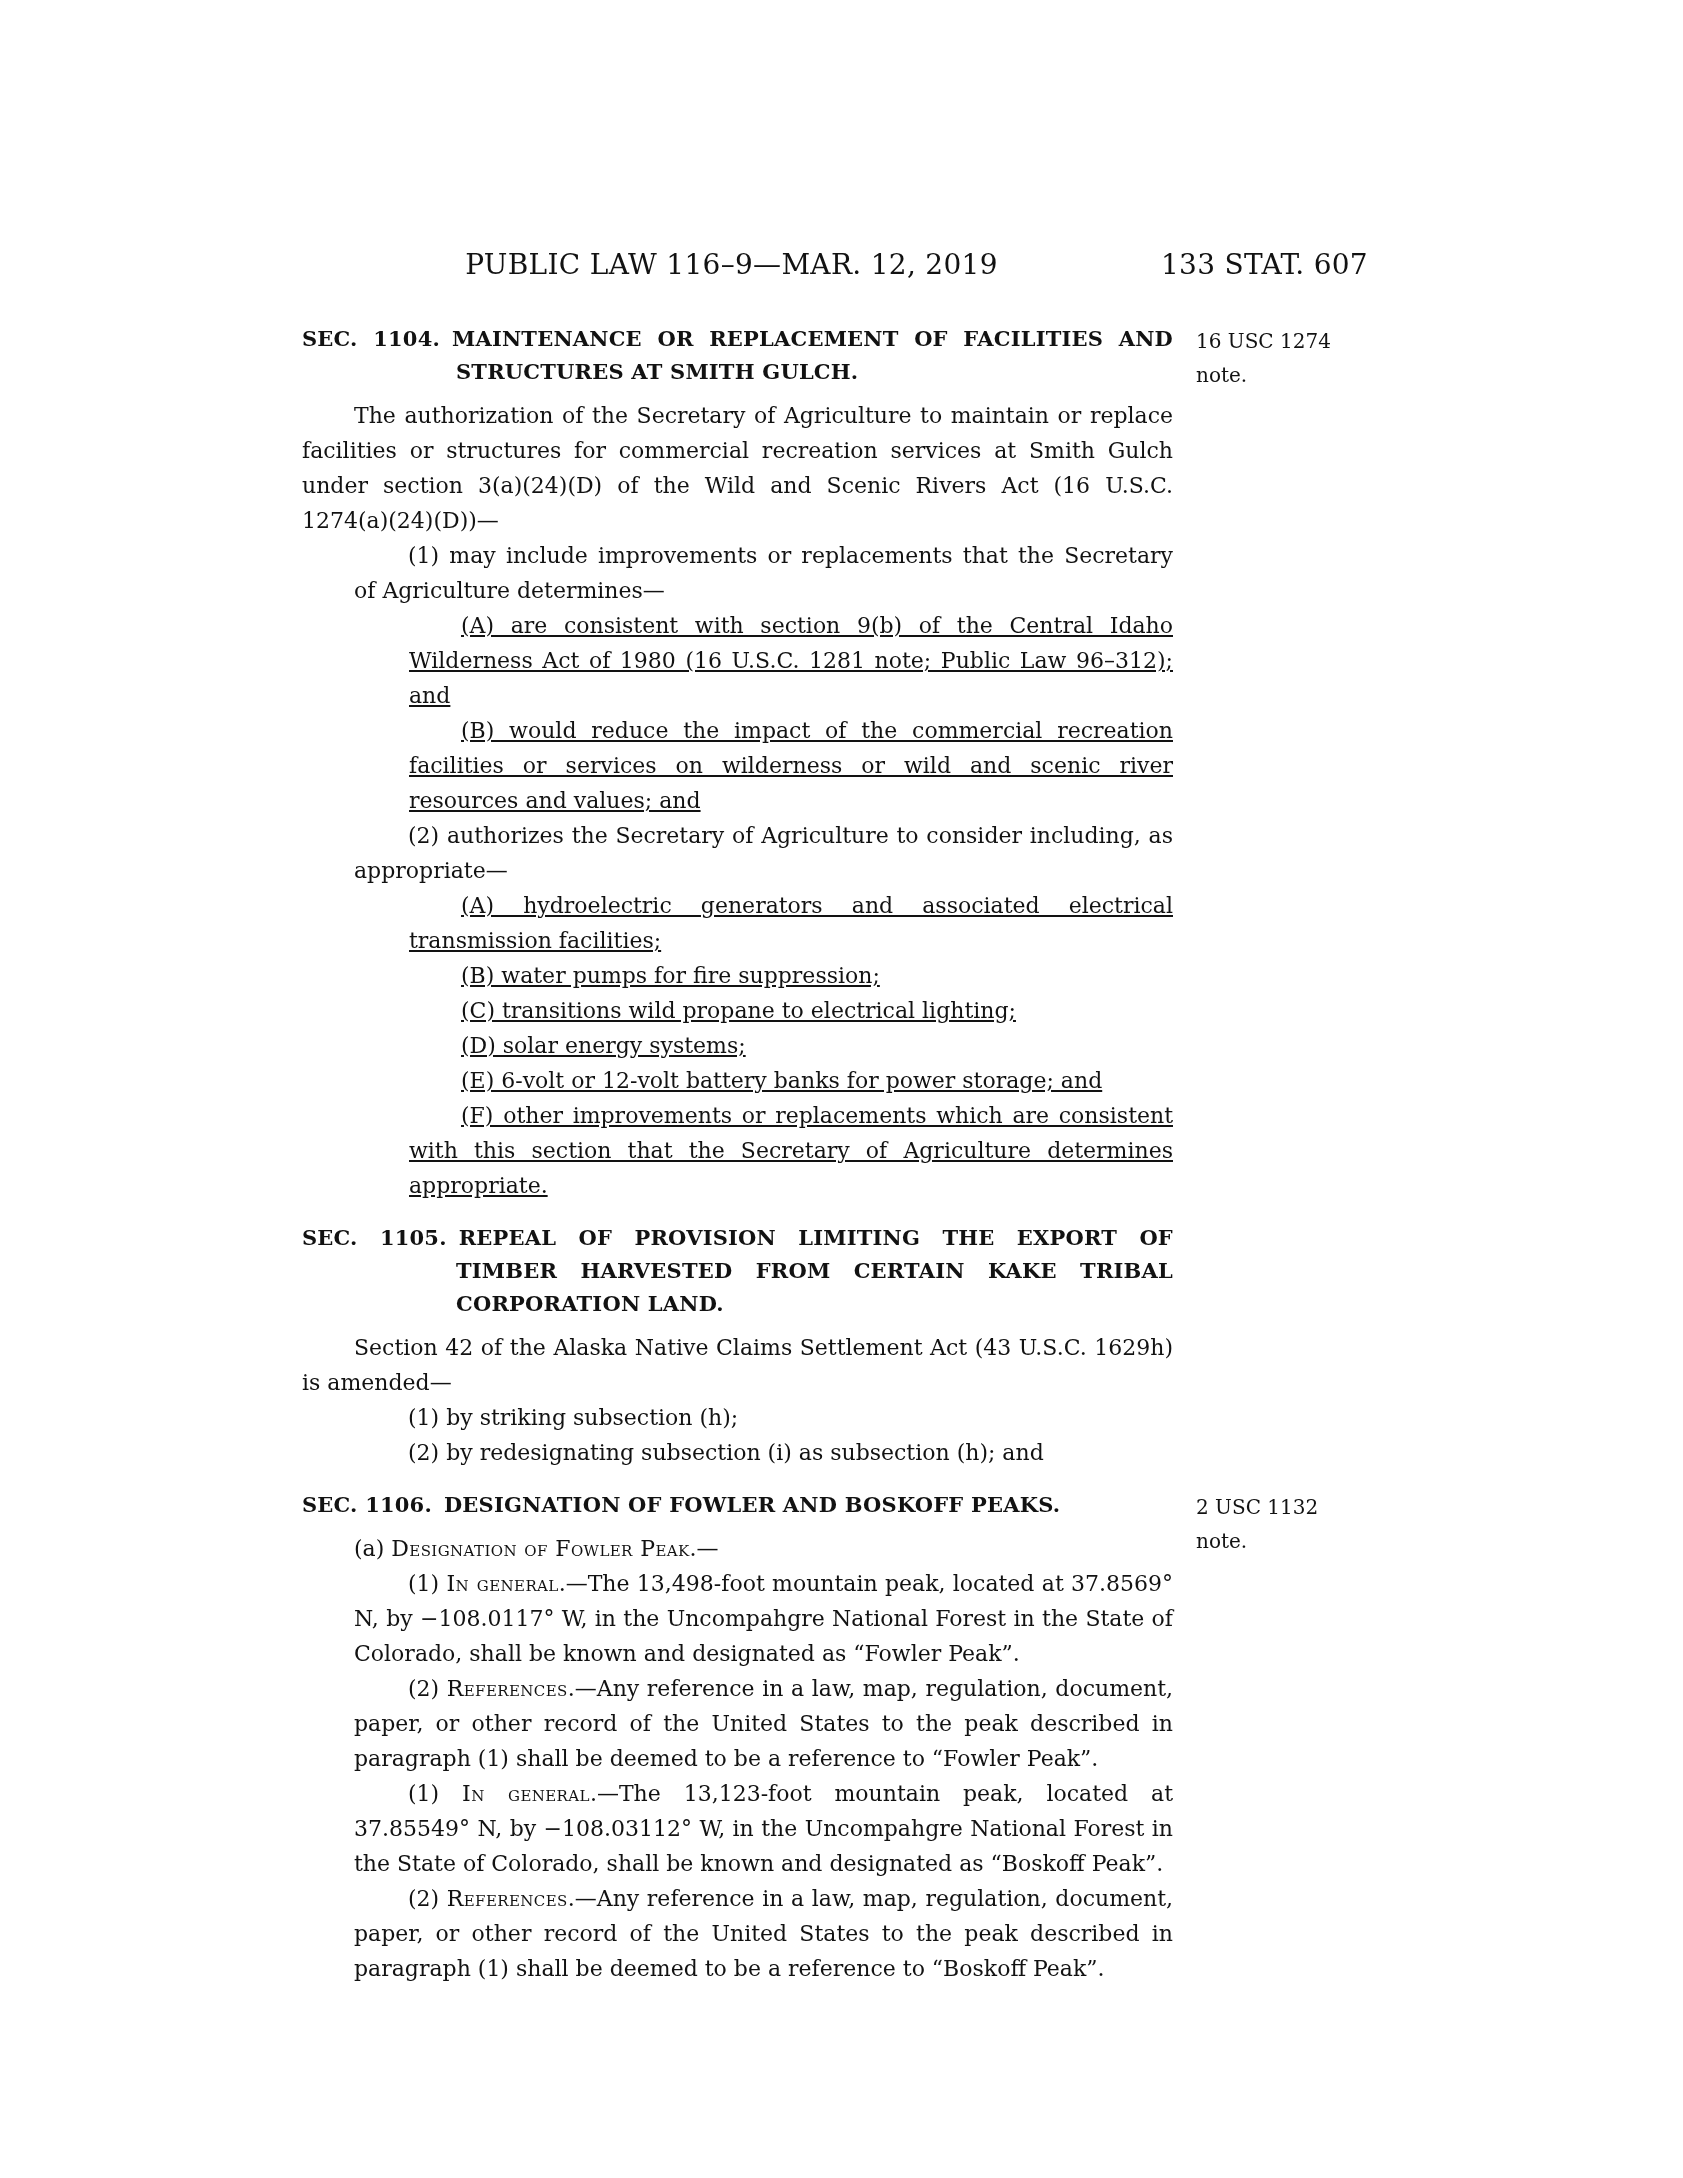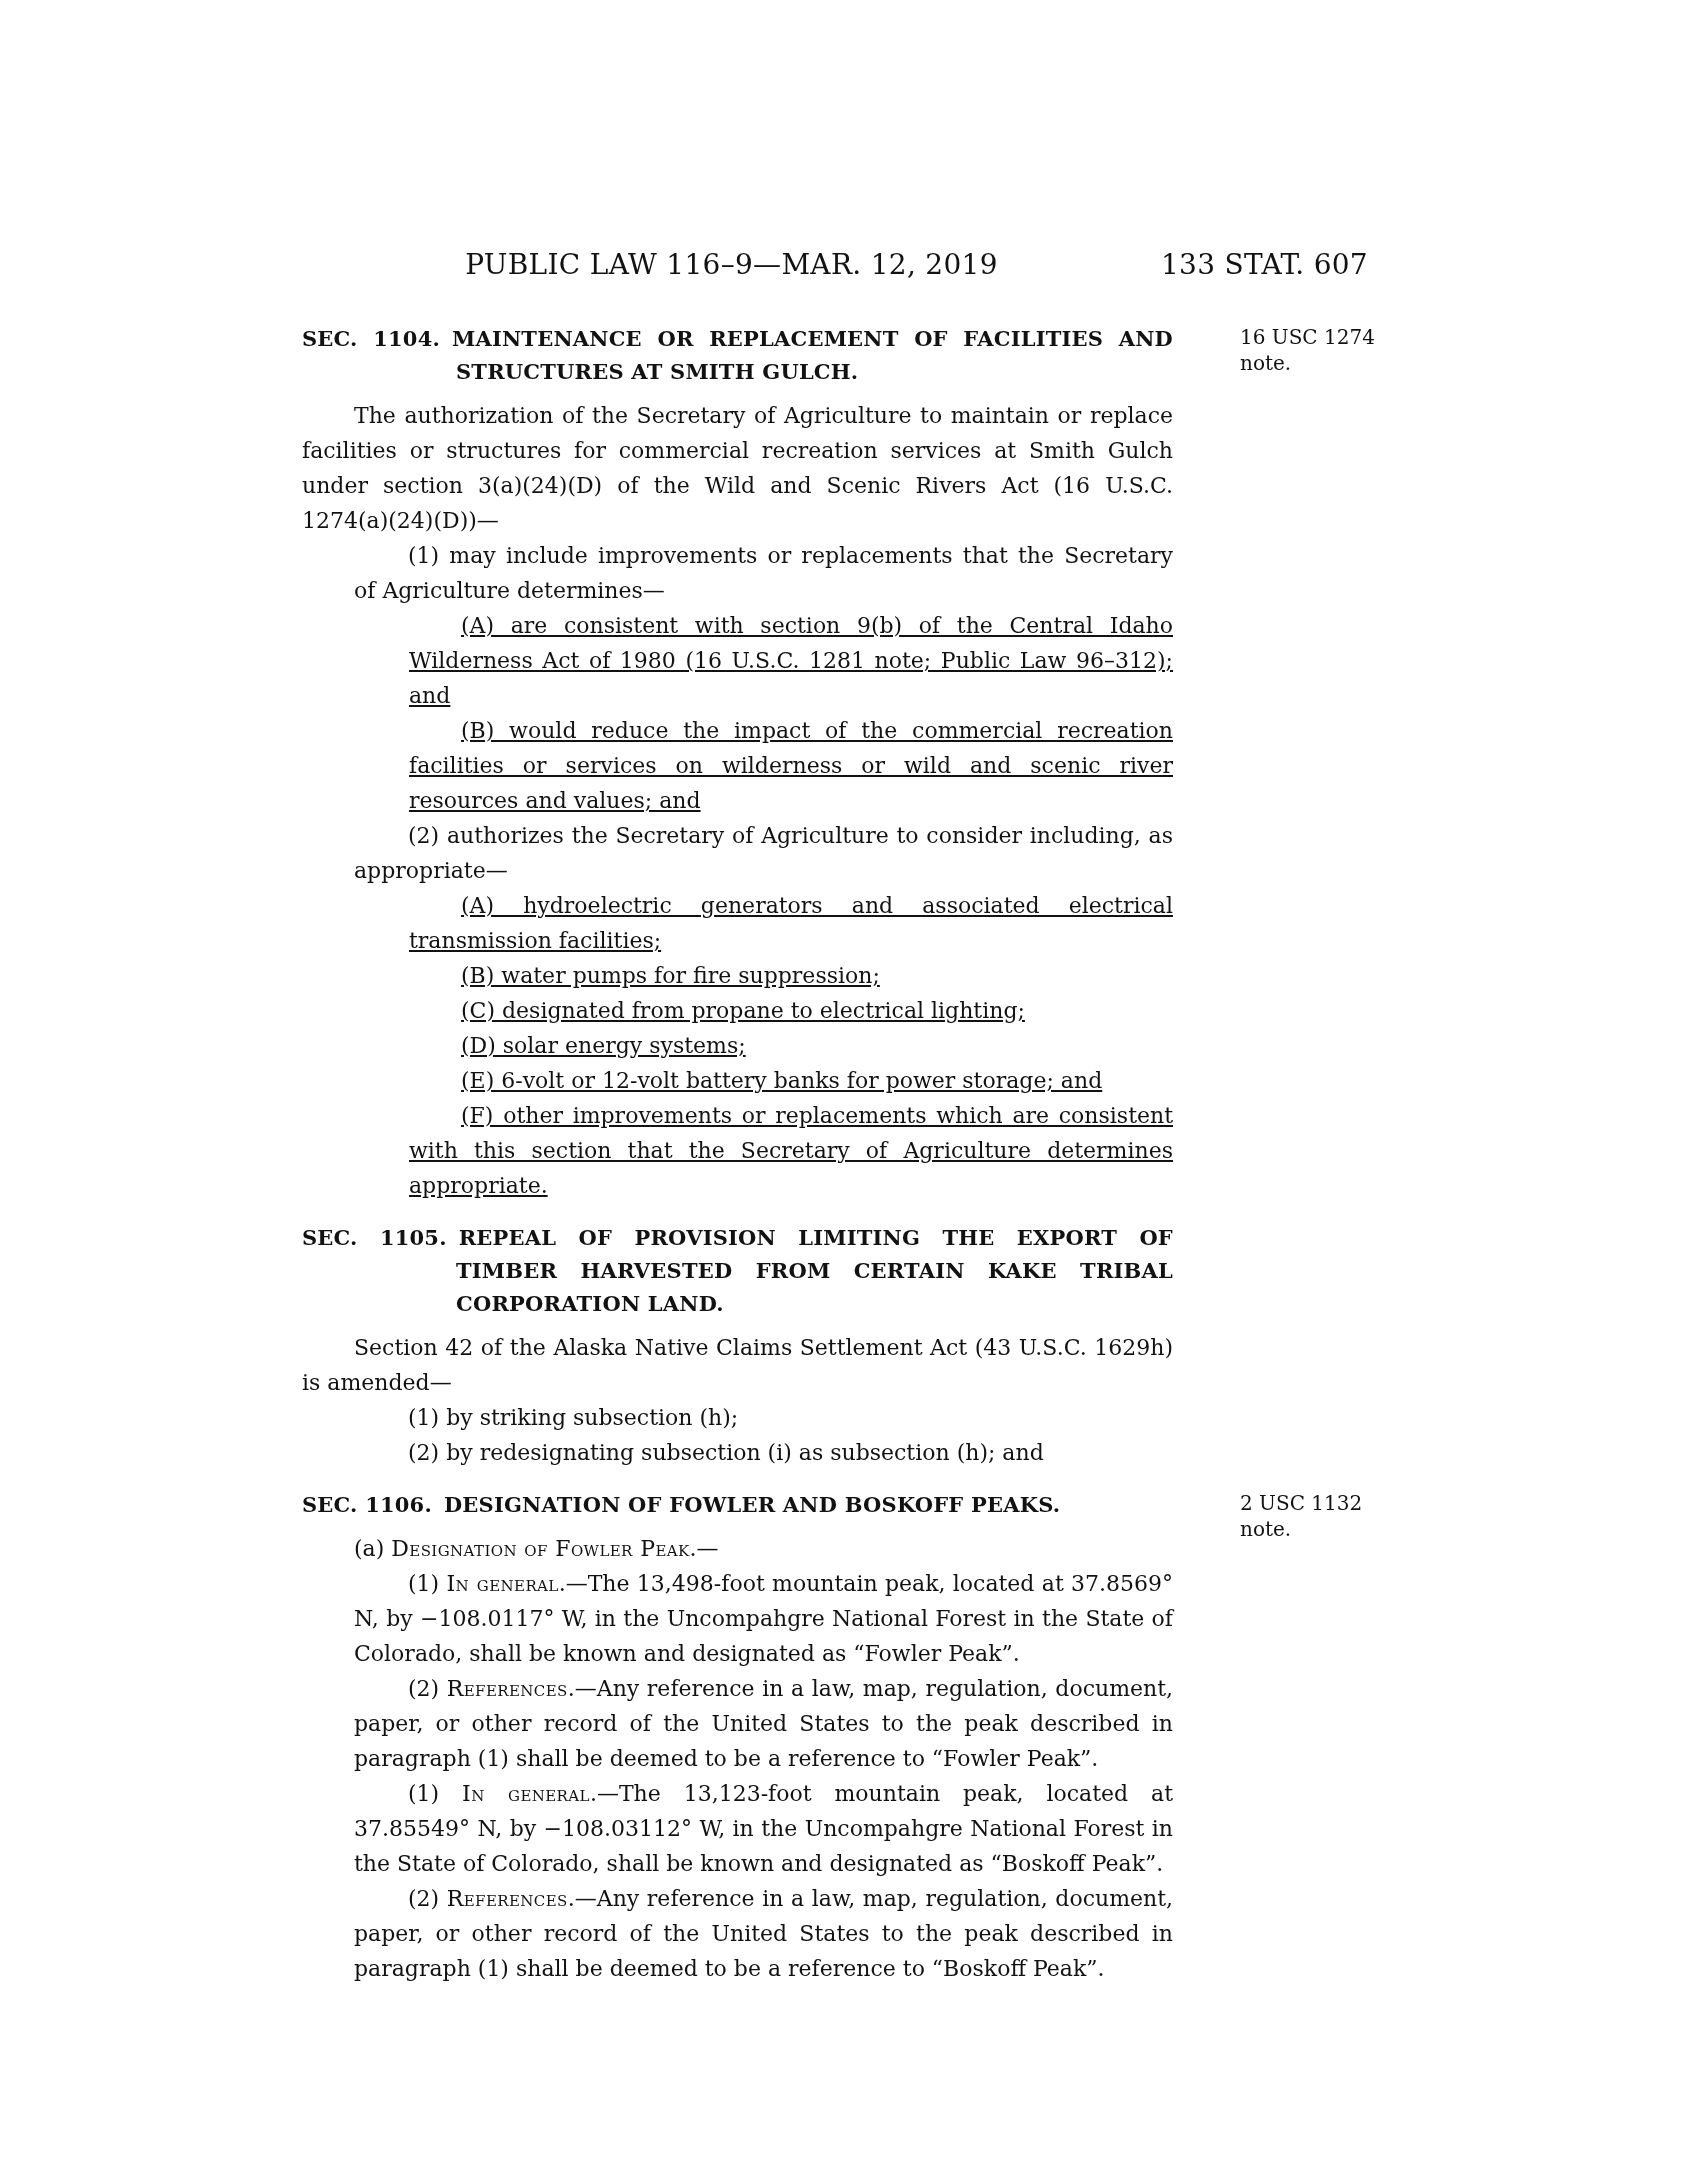--- a/index.html
+++ b/index.html
@@ -45,25 +45,25 @@
     line-height: 33px;
     font-weight: bold;
     text-align: justify;
     padding-left: 154px;
     text-indent: -154px;
     letter-spacing: 0.2px;
   }
   .sec-label { margin-right: 12px; }
   .note {
     position: absolute;
-    left: 938px;
+    left: 894px;
     top: 20px;
     width: 149px;
     font-size: 20px;
-    line-height: 26px;
+    line-height: 34px;
     text-align: left;
   }
   .para {
     margin: 0;
     font-size: 22px;
     line-height: 35px;
     text-align: justify;
   }
   .para.flush { text-indent: 52px; }
   .para.l1 { margin-left: 52px; text-indent: 54px; }
@@ -88,21 +88,21 @@
       <span class="sec-label">SEC. 1104.</span><span class="sec-title">MAINTENANCE OR REPLACEMENT OF FACILITIES AND STRUCTURES AT SMITH GULCH.</span>
     </h2>
     <div class="paras">
             <p class="para flush"><span>The authorization of the Secretary of Agriculture to maintain or replace facilities or structures for commercial recreation services at Smith Gulch under section 3(a)(24)(D) of the Wild and Scenic Rivers Act (16 U.S.C. 1274(a)(24)(D))—</span></p>
             <p class="para l1"><span>(1) may include improvements or replacements that the Secretary of Agriculture determines—</span></p>
             <p class="para l2"><span>(A) are consistent with section 9(b) of the Central Idaho Wilderness Act of 1980 (16 U.S.C. 1281 note; Public Law 96–312); and</span></p>
             <p class="para l2"><span>(B) would reduce the impact of the commercial recreation facilities or services on wilderness or wild and scenic river resources and values; and</span></p>
             <p class="para l1"><span>(2) authorizes the Secretary of Agriculture to consider including, as appropriate—</span></p>
             <p class="para l2"><span>(A) hydroelectric generators and associated electrical transmission facilities;</span></p>
             <p class="para l2"><span>(B) water pumps for fire suppression;</span></p>
-            <p class="para l2"><span>(C) designated from propane to electrical lighting;</span></p>
+            <p class="para l2"><span>(C) transitions wild propane to electrical lighting;</span></p>
             <p class="para l2"><span>(D) solar energy systems;</span></p>
             <p class="para l2"><span>(E) 6-volt or 12-volt battery banks for power storage; and</span></p>
             <p class="para l2"><span>(F) other improvements or replacements which are consistent with this section that the Secretary of Agriculture determines appropriate.</span></p>
           </div>
   </section>
 
   <section class="section">
 
     <h2 class="sec-heading">
       <span class="sec-label">SEC. 1105.</span><span class="sec-title">REPEAL OF PROVISION LIMITING THE EXPORT OF TIMBER HARVESTED FROM CERTAIN KAKE TRIBAL CORPORATION LAND.</span>

